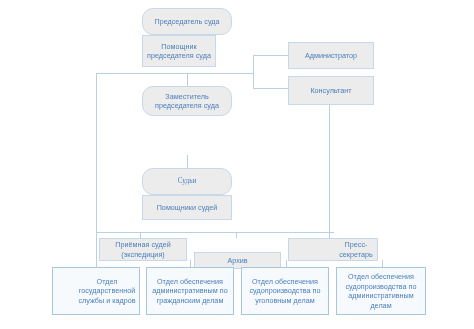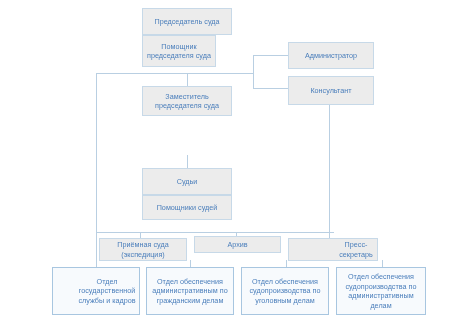--- a/index.html
+++ b/index.html
@@ -35,21 +35,21 @@
     justify-content: center;
     text-align: center;
     color: #4a7ebb;
     border: 1px solid #c7d9e8;
     background: #ececec;
     font-size: 7.2px;
     line-height: 1.32;
     padding: 1px 2px;
     letter-spacing: 0.02px;
   }
-  .node.stacked-top { border-bottom-width: 1px; }
+  .node.stacked-top { border-bottom-width: 1px; border-radius: 11px; }
   .node.dept {
     background: #f7fafd;
     border: 1px solid #a8c6e0;
     color: #4a7ebb;
   }
   .node span { display: block; width: 100%; }
 </style>
 </head>
 <body>
 
@@ -93,33 +93,33 @@
 
   <div class="node" style="left:288px; top:76px; width:86px; height:29px;">
     <span>Консультант</span>
   </div>
 
   <div class="node stacked-top" style="left:142px; top:86px; width:90px; height:30px;">
     <span>Заместитель председателя суда</span>
   </div>
 
 
-  <div class="node stacked-top" style="left:142px; top:168px; width:90px; height:27px;">
+  <div class="node stacked-top" style="left:142px; top:168px; width:90px; height:27px;font-family:Liberation Serif, serif;">
     <span>Судьи</span>
   </div>
 
   <div class="node" style="left:142px; top:195px; width:90px; height:25px;">
     <span>Помощники судей</span>
   </div>
 
   <div class="node" style="left:99px; top:238px; width:88px; height:23px;">
-    <span>Приёмная суда (экспедиция)</span>
+    <span>Приёмная судей (экспедиция)</span>
   </div>
 
-  <div class="node" style="left:194px; top:236px; width:87px; height:17px;">
+  <div class="node" style="left:194px; top:252px; width:87px; height:17px;">
     <span>Архив</span>
   </div>
 
   <div class="node" style="left:288px; top:238px; width:90px; height:23px;padding-left:48px;">
     <span>Пресс-секретарь</span>
   </div>
 
   <div class="node dept" style="left:52px; top:267px; width:88px; height:48px;padding-left:24px;">
     <span>Отдел государственной службы и кадров</span>
   </div>

